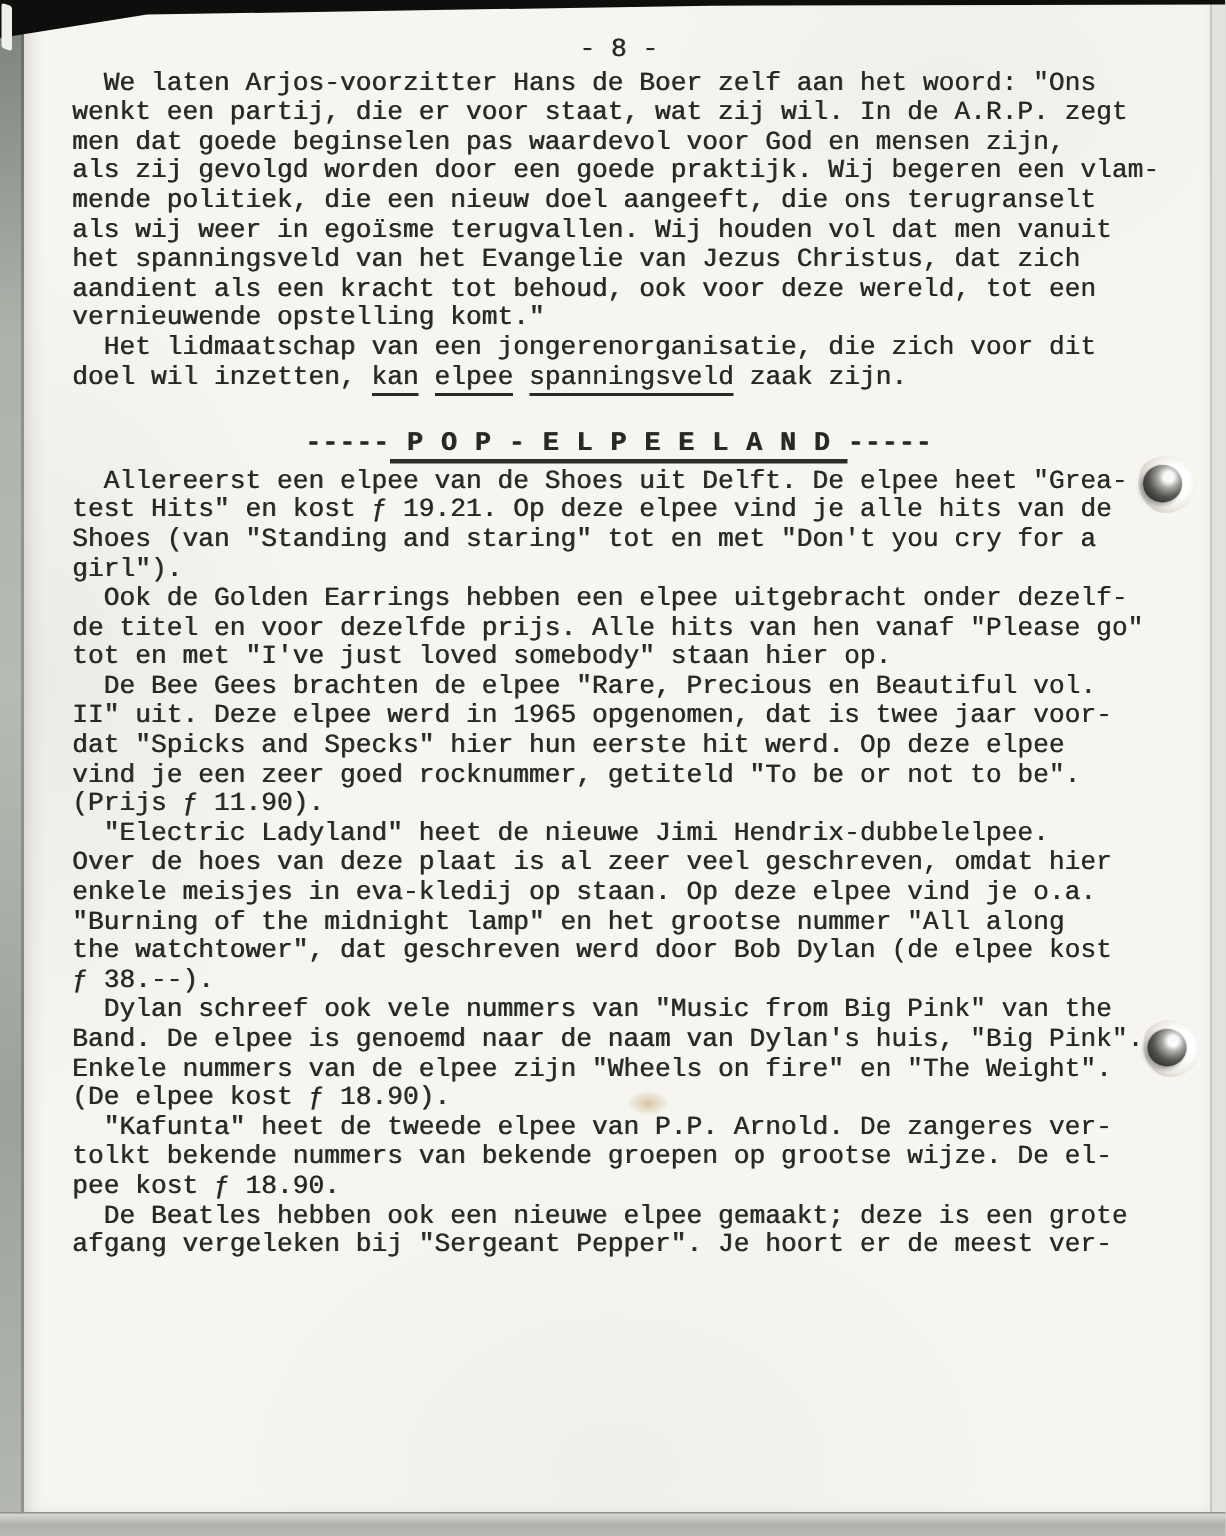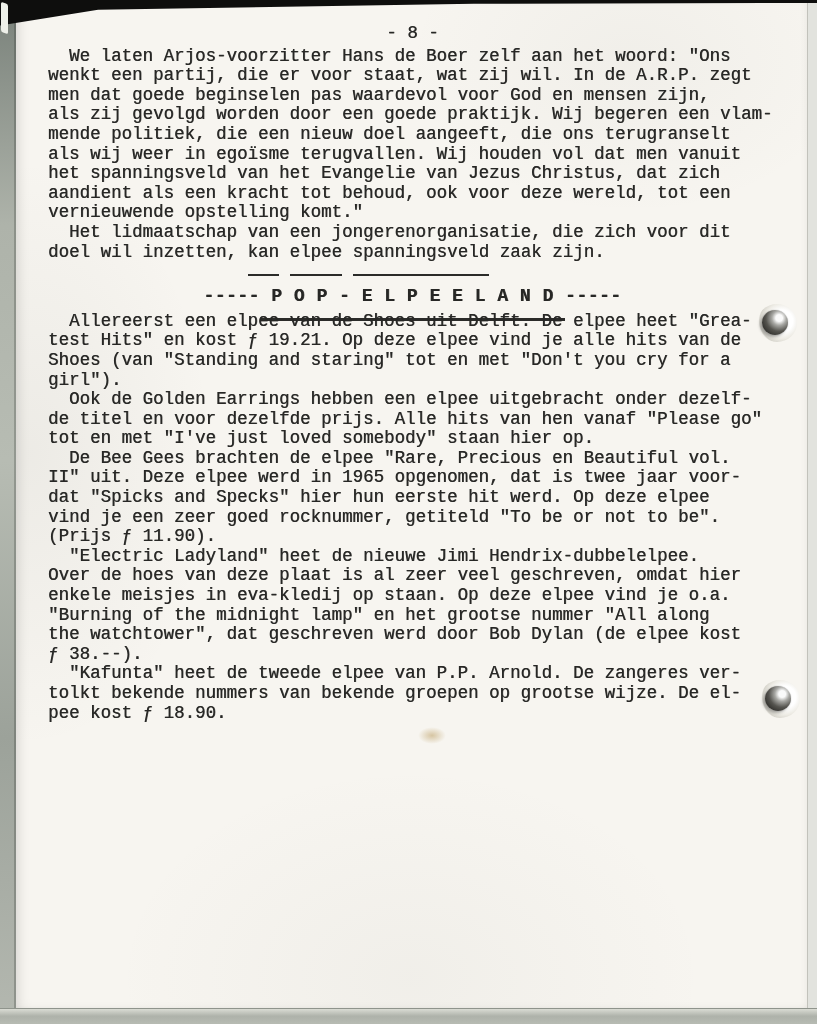--- a/index.html
+++ b/index.html
@@ -24,21 +24,21 @@
     font-size:17.5px;line-height:19.6px;
     text-shadow:0.45px 0 0 rgba(39,39,37,0.75);
   }
   .mono-lines{white-space:pre;}
   .page-number{text-align:center;margin-bottom:3px;}
   .signature{text-align:right;margin:6px 36px 0 0;}
   .heading{
     font-size:18px;font-weight:bold;text-align:center;
     margin:25px 0 5px 0;letter-spacing:0.5px;
   }
-  .u{border-bottom:2px solid #2b2b29;padding-bottom:12px;}
+  .u{border-bottom:2px solid #2b2b29;padding-bottom:0;}
   .heading .u{border-bottom-width:3px;}
 
   
   .edge-left{
     position:absolute;left:0;top:0;width:14px;height:1024px;z-index:4;
     background:linear-gradient(180deg,#79817a 0%,#aeb3aa 22%,#b7bcb3 45%,#9ca29a 72%,#b4b8b0 100%);
     border-right:2px solid rgba(40,45,40,0.25);
   }
   .edge-top{
     position:absolute;left:0;top:0;width:817px;height:27px;z-index:5;
@@ -110,23 +110,29 @@
 II" uit. Deze elpee werd in 1965 opgenomen, dat is twee jaar voor-
 dat "Spicks and Specks" hier hun eerste hit werd. Op deze elpee
 vind je een zeer goed rocknummer, getiteld "To be or not to be".
 (Prijs ƒ 11.90).</div>
     <div class="mono-lines">  "Electric Ladyland" heet de nieuwe Jimi Hendrix-dubbelelpee.
 Over de hoes van deze plaat is al zeer veel geschreven, omdat hier
 enkele meisjes in eva-kledij op staan. Op deze elpee vind je o.a.
 "Burning of the midnight lamp" en het grootse nummer "All along
 the watchtower", dat geschreven werd door Bob Dylan (de elpee kost
 ƒ 38.--).</div>
+    <div class="mono-lines">  Dylan schreef ook vele nummers van "Music from Big Pink" van the
+Band. De elpee is genoemd naar de naam van Dylan's huis, "Big Pink".
+Enkele nummers van de elpee zijn "Wheels on fire" en "The Weight".
+(De elpee kost ƒ 18.90).</div>
     <div class="mono-lines">  "Kafunta" heet de tweede elpee van P.P. Arnold. De zangeres ver-
 tolkt bekende nummers van bekende groepen op grootse wijze. De el-
 pee kost ƒ 18.90.</div>
+    <div class="mono-lines">  De Beatles hebben ook een nieuwe elpee gemaakt; deze is een grote
+afgang vergeleken bij "Sergeant Pepper". Je hoort er de meest ver-</div>
   </div>
 
   <div class="stain"></div>
 
   <div class="edge-left"></div>
   <div class="edge-top"></div>
   <div class="corner-sliver"></div>
   <div class="edge-right"></div>
   <div class="edge-bottom"></div>
 

